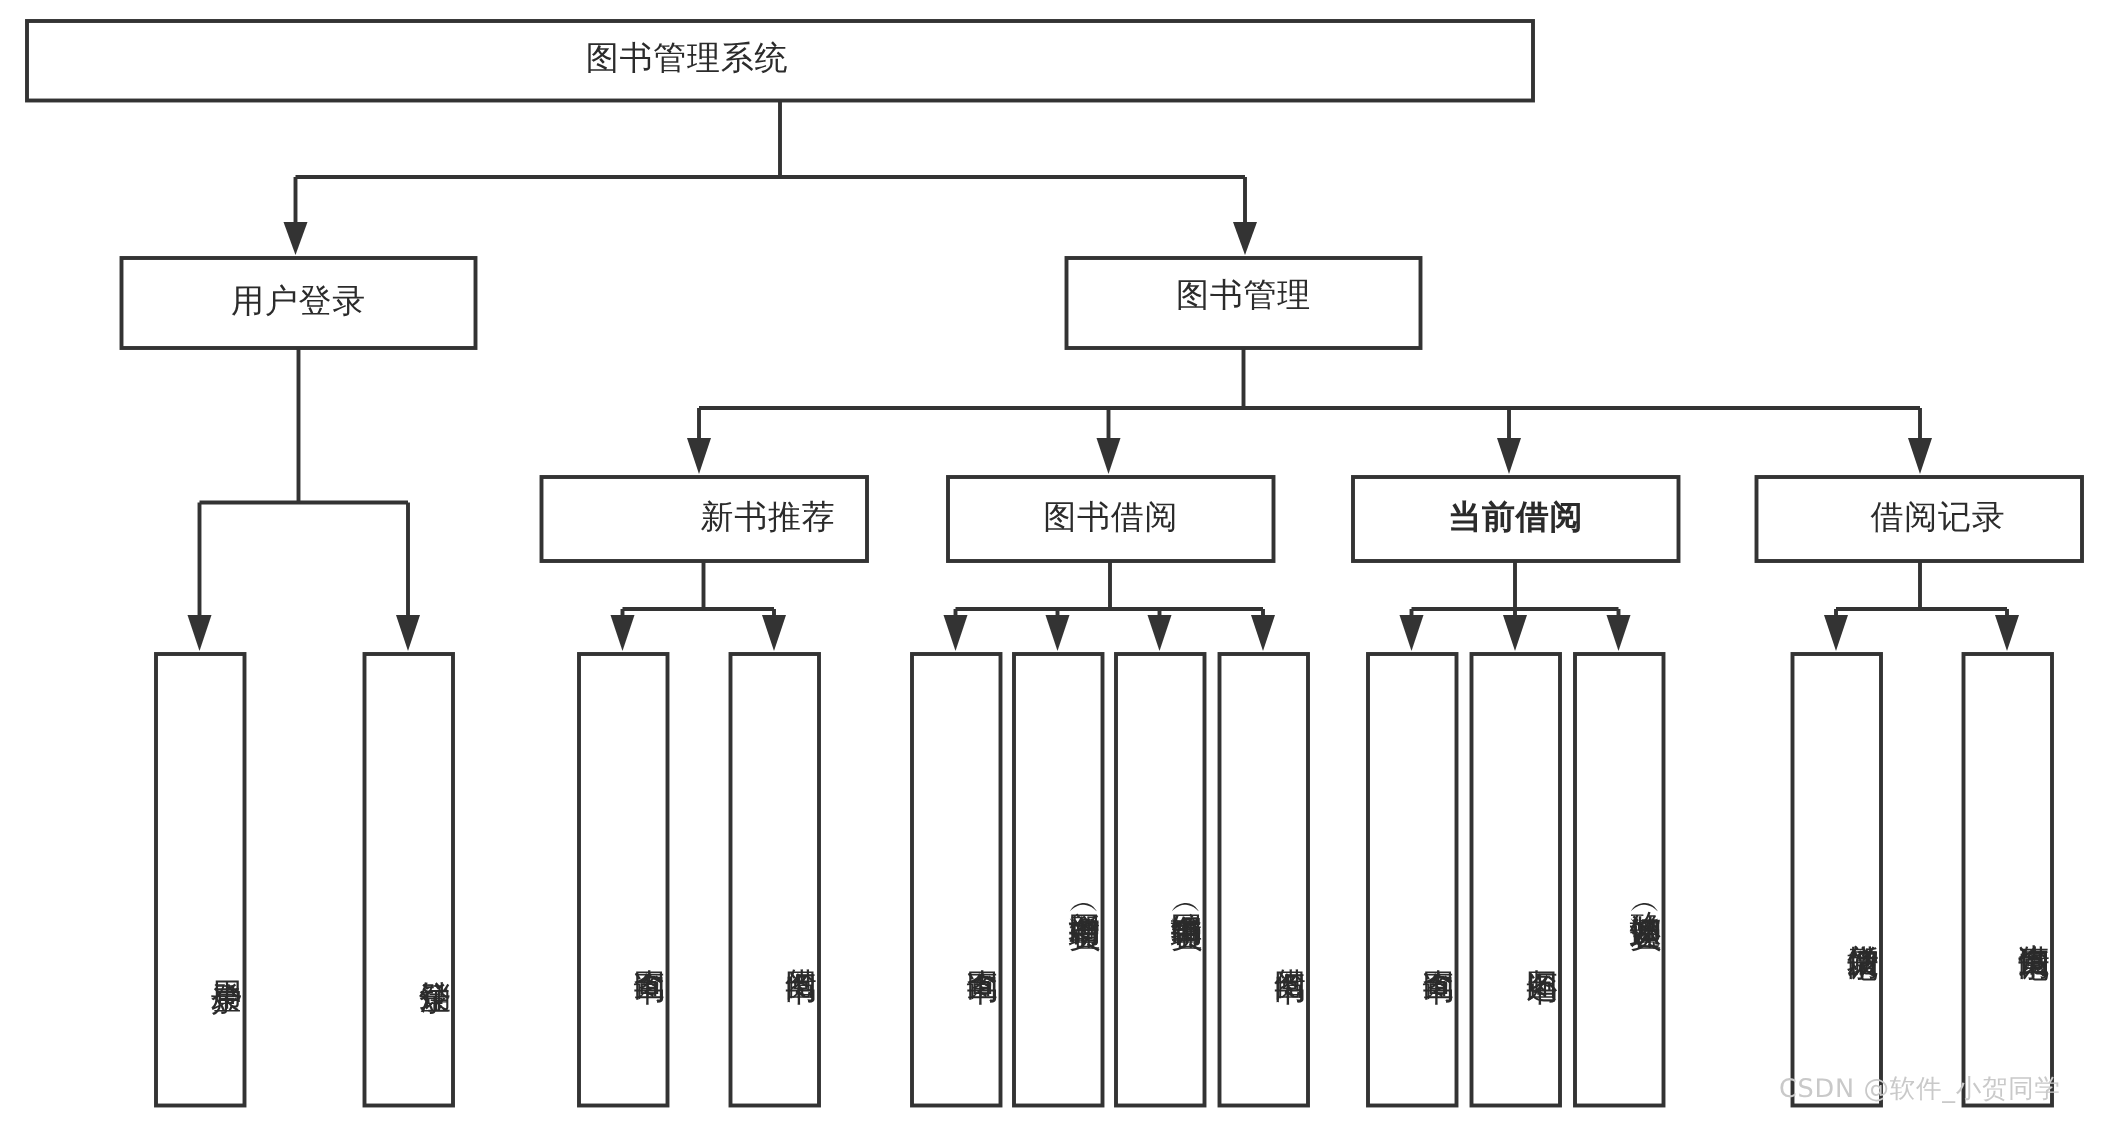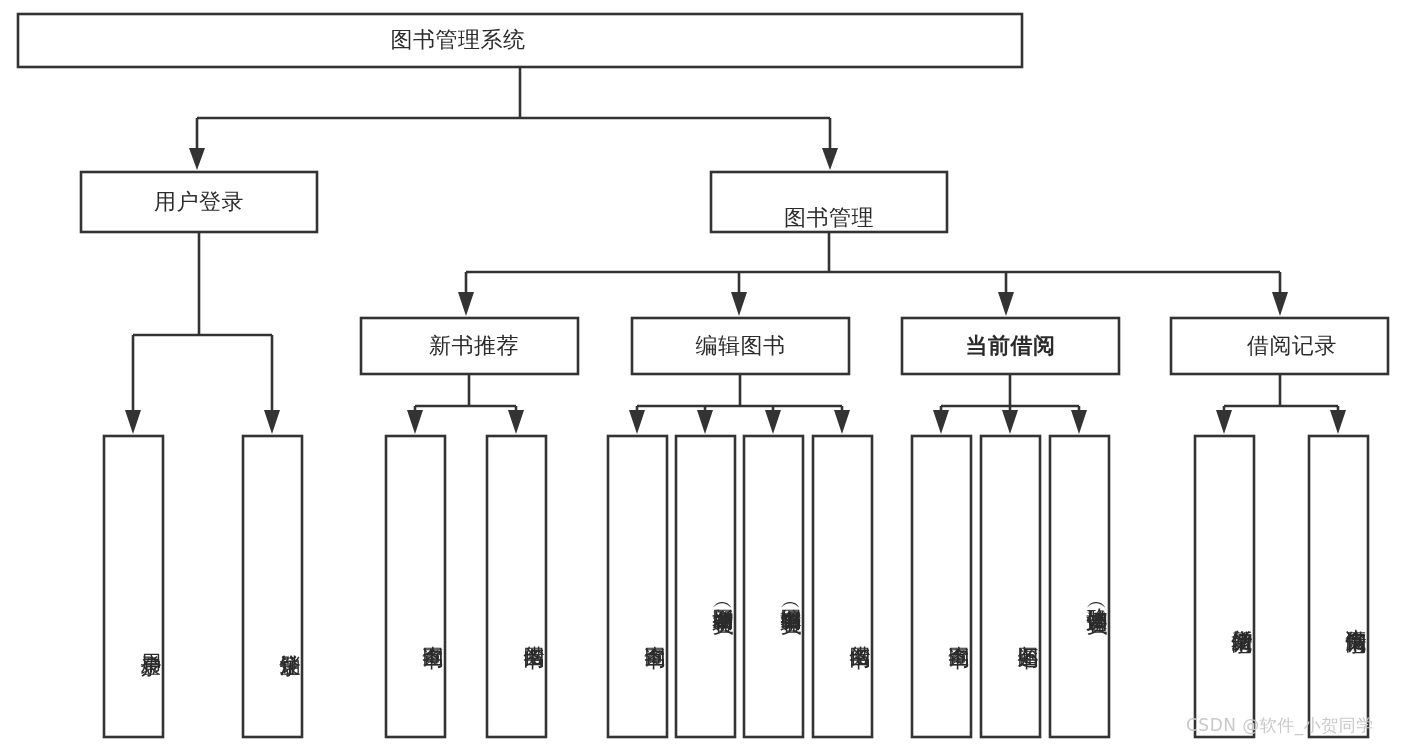--- a/index.html
+++ b/index.html
@@ -168,24 +168,24 @@
     <rect class="node-box" x="912" y="436" width="59" height="301"></rect>
     <rect class="node-box" x="981" y="436" width="59" height="301"></rect>
     <rect class="node-box" x="1050" y="436" width="59" height="301"></rect>
     <rect class="node-box" x="1195" y="436" width="59" height="301"></rect>
     <rect class="node-box" x="1309" y="436" width="59" height="301"></rect>
   </svg>
 
   <div class="node-label-h" style="left:18px; top:14px; width:880px; height:53px;">图书管理系统</div>
 
   <div class="node-label-h" style="left:81px; top:172px; width:236px; height:60px;">用户登录</div>
-  <div class="node-label-h" style="left:711px; top:188px; width:236px; height:60px;">图书管理</div>
-
-  <div class="node-label-h" style="left:361px; top:318px; width:226px; height:56px;">新书推荐</div>
-  <div class="node-label-h" style="left:632px; top:318px; width:217px; height:56px;">编辑图书</div>
+  <div class="node-label-h" style="left:711px; top:168px; width:236px; height:60px;">图书管理</div>
+
+  <div class="node-label-h" style="left:361px; top:318px; width:226px; height:56px;padding-left:38px;">新书推荐</div>
+  <div class="node-label-h" style="left:632px; top:318px; width:217px; height:56px;">图书借阅</div>
   <div class="node-label-h" style="left:902px; top:318px; width:217px; height:56px;font-weight:bold;">当前借阅</div>
   <div class="node-label-h" style="left:1171px; top:318px; width:242px; height:56px;">借阅记录</div>
 
   <div class="node-label-v" style="left:104px; top:528px; width:59px; height:209px;">用户登录</div>
   <div class="node-label-v" style="left:243px; top:528px; width:59px; height:209px;">注销登录</div>
   <div class="node-label-v" style="left:386px; top:513px; width:59px; height:224px;">查询图书</div>
   <div class="node-label-v" style="left:487px; top:513px; width:59px; height:224px;">借阅图书</div>
   <div class="node-label-v" style="left:608px; top:513px; width:59px; height:224px;">查询图书</div>
   <div class="node-label-v" style="left:676px; top:442px; width:59px; height:295px;">新增图书（管理员）</div>
   <div class="node-label-v" style="left:744px; top:442px; width:59px; height:295px;">编辑图书（管理员）</div>

